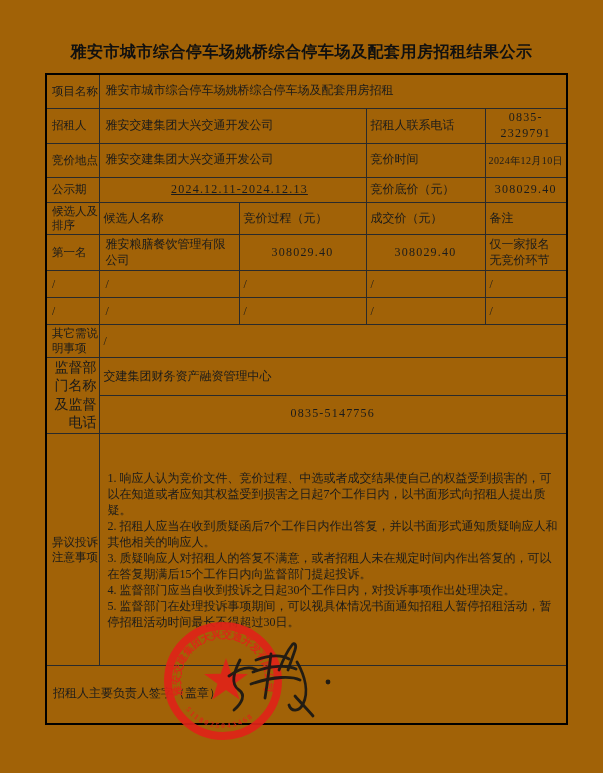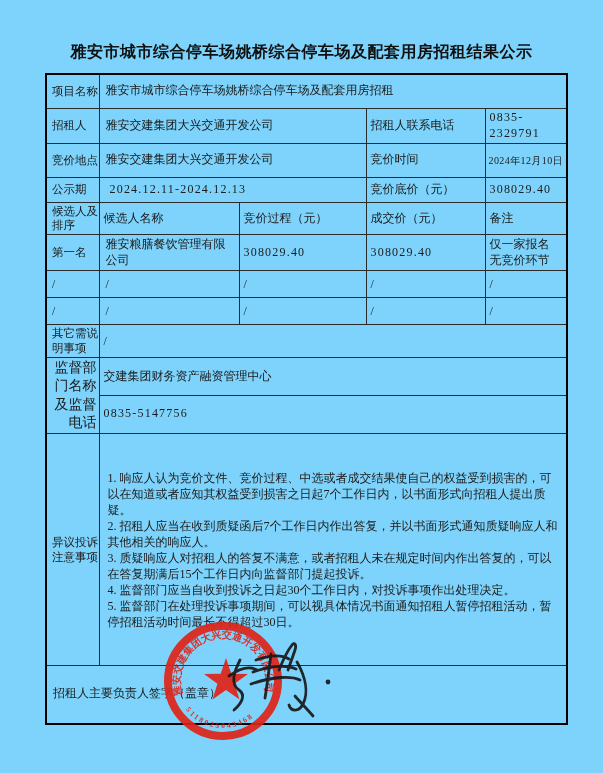--- a/index.html
+++ b/index.html
@@ -1,28 +1,28 @@
 <!DOCTYPE html>
 <html><head>
 <meta charset="utf-8">
 <style>
   html,body{margin:0;padding:0;background:#ffffff;}
-  .page{position:relative;width:603px;height:773px;background:#7dd3fc;overflow:hidden;
+  .page{position:relative;width:603px;height:773px;background:#a16207;overflow:hidden;
         font-family:"Liberation Serif","DejaVu Serif",serif;color:#1b1b1b;}
   .title{position:absolute;top:42px;left:0;width:100%;text-align:center;
          font-family:"Liberation Sans","DejaVu Sans",sans-serif;font-weight:700;
          font-size:16px;letter-spacing:0.5px;color:#101010;}
   table.doc{position:absolute;left:45px;top:73px;width:521px;border-collapse:collapse;
             table-layout:fixed;font-size:12px;border:2px solid #000000;}
   td{border:1.4px solid #2a2a2a;padding:1px 4px;vertical-align:middle;line-height:1.3;overflow:hidden;}
   .col-a{font-size:11.5px;padding:1px 0 1px 5px;text-align:left;}
   .lft{text-align:left;padding-left:6px;}
   .ctr{text-align:left;}
-  .num{letter-spacing:1.2px;}
-  .numl{text-align:left;padding-left:10px;letter-spacing:1.2px;}
+  .num{text-align:center;letter-spacing:1.2px;}
+  .numl{text-align:center;padding-left:18px;letter-spacing:1.2px;text-decoration:underline;}
   .tight{text-align:center;font-size:10px;padding:1px 1px;letter-spacing:0.4px;}
   .pre{white-space:pre-line;}
   .sup-label{font-size:14px;text-align:right;padding:1px 2px;}
   .notes{padding:2px 8px;line-height:16px;white-space:pre-line;text-align:left;}
   .stamp{position:absolute;left:150px;top:600px;width:220px;height:173px;overflow:visible;z-index:5;}
   .seal-text{font-family:"Liberation Serif","DejaVu Serif",serif;font-weight:bold;}
 </style>
 </head>
 <body>
 

